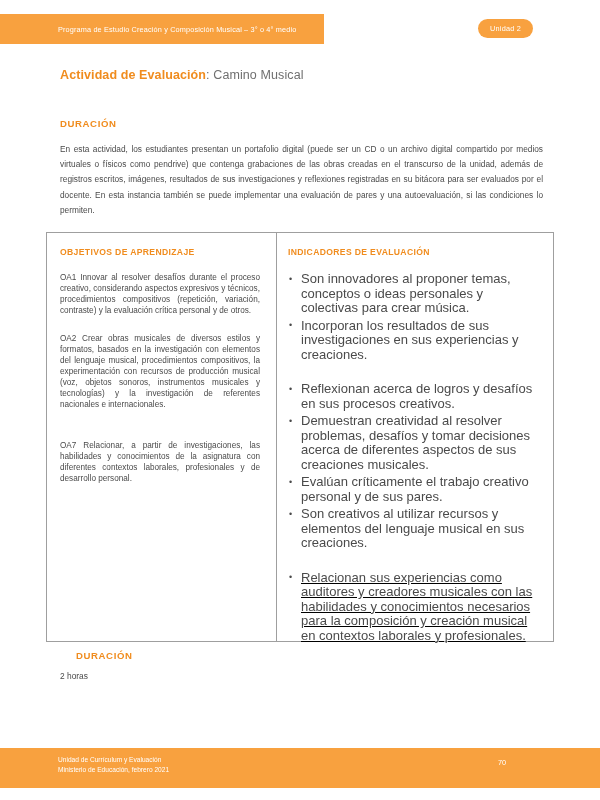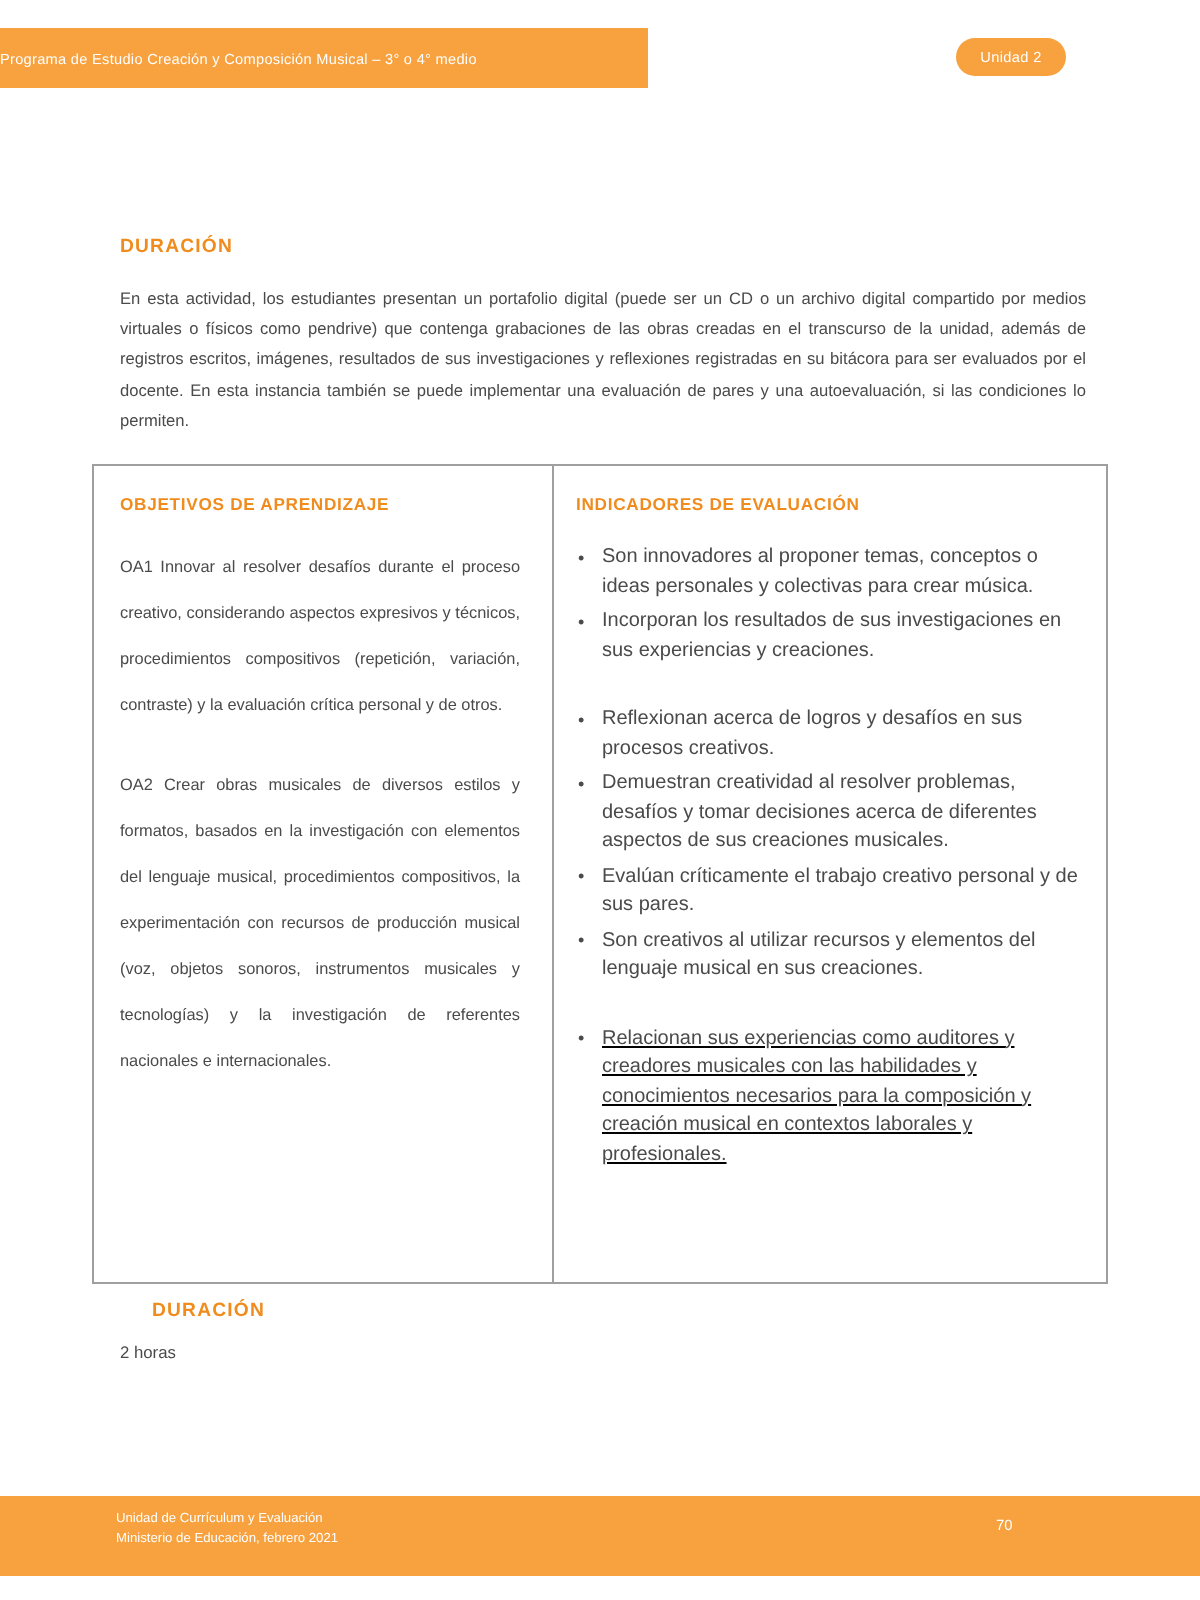--- a/index.html
+++ b/index.html
@@ -35,20 +35,21 @@
     width: 324px;
     height: 30px;
     background: #F8A13F;
     display: flex;
     align-items: center;
   }
   .header-title {
     color: #ffffff;
     font-size: 7.3px;
     letter-spacing: 0.15px;
+    padding-left: 58px;
     white-space: nowrap;
   }
   .header-right {
     position: absolute;
     left: 324px;
     top: 14px;
     width: 276px;
     height: 30px;
     background: #ffffff;
   }
@@ -132,21 +133,21 @@
   #ind-head { left: 288px; top: 247px; }
 
   .oa-col {
     position: absolute;
     left: 60px;
     top: 272px;
     width: 204px;
   }
   .oa-para {
     font-size: 8.2px;
-    line-height: 23px;
+    line-height: 11px;
     color: #4a4a4a;
     text-align: justify;
     margin: 0 4px 17px 0;
   }
   .oa-para:last-child { margin-bottom: 0; }
   .oa-gap-large { margin-bottom: 30px; }
 
   .ind-col {
     position: absolute;
     left: 288px;
@@ -155,21 +156,21 @@
   }
   .ind-group { margin: 0 0 20px 0; }
   .ind-group:last-child { margin-bottom: 0; text-decoration: underline; }
   .ind-list {
     margin: 0;
     padding: 0;
     list-style: none;
   }
   .ind-item {
     position: relative;
-    font-size: 10px;
+    font-size: 13px;
     line-height: 14.5px;
     color: #4a4a4a;
     padding-left: 13px;
     margin-bottom: 3px;
   }
   .ind-item:before {
     content: "\2022";
     position: absolute;
     left: 1px;
     top: -0.5px;
@@ -217,32 +218,36 @@
 
 <div class="page">
 
   <div class="header-band"></div>
   <div class="header-right"></div>
   <div class="header-left">
     <span class="header-title">Programa de Estudio Creación y Composición Musical – 3° o 4° medio</span>
   </div>
   <div class="unit-pill">Unidad 2</div>
 
+  <div class="doc-title">
+    <span>Actividad de Evaluación</span><span class="subject">: </span><span class="subject">Camino Musical</span>
+  </div>
 
   <div class="section-label" id="proposito-label">DURACIÓN</div>
   <div class="proposito-text">En esta actividad, los estudiantes presentan un portafolio digital (puede ser un CD o un archivo digital compartido por medios virtuales o físicos como pendrive) que contenga grabaciones de las obras creadas en el transcurso de la unidad, además de registros escritos, imágenes, resultados de sus investigaciones y reflexiones registradas en su bitácora para ser evaluados por el docente. En esta instancia también se puede implementar una evaluación de pares y una autoevaluación, si las condiciones lo permiten.</div>
 
   <div class="table-box"></div>
   <div class="table-divider"></div>
   <div class="col-head" id="oa-head">OBJETIVOS DE APRENDIZAJE</div>
   <div class="col-head" id="ind-head">INDICADORES DE EVALUACIÓN</div>
 
   <div class="oa-col">
     <p class="oa-para">OA1 Innovar al resolver desafíos durante el proceso creativo, considerando aspectos expresivos y técnicos, procedimientos compositivos (repetición, variación, contraste) y la evaluación crítica personal y de otros.</p>
     <p class="oa-para oa-gap-large">OA2 Crear obras musicales de diversos estilos y formatos, basados en la investigación con elementos del lenguaje musical, procedimientos compositivos, la experimentación con recursos de producción musical (voz, objetos sonoros, instrumentos musicales y tecnologías) y la investigación de referentes nacionales e internacionales.</p>
+    <p class="oa-para">OA7 Relacionar, a partir de investigaciones, las habilidades y conocimientos de la asignatura con diferentes contextos laborales, profesionales y de desarrollo personal.</p>
   </div>
 
   <div class="ind-col">
     <div class="ind-group">
       <ul class="ind-list">
         <li class="ind-item">Son innovadores al proponer temas, conceptos o ideas personales y colectivas para crear música.</li>
         <li class="ind-item">Incorporan los resultados de sus investigaciones en sus experiencias y creaciones.</li>
       </ul>
     </div>
     <div class="ind-group">

